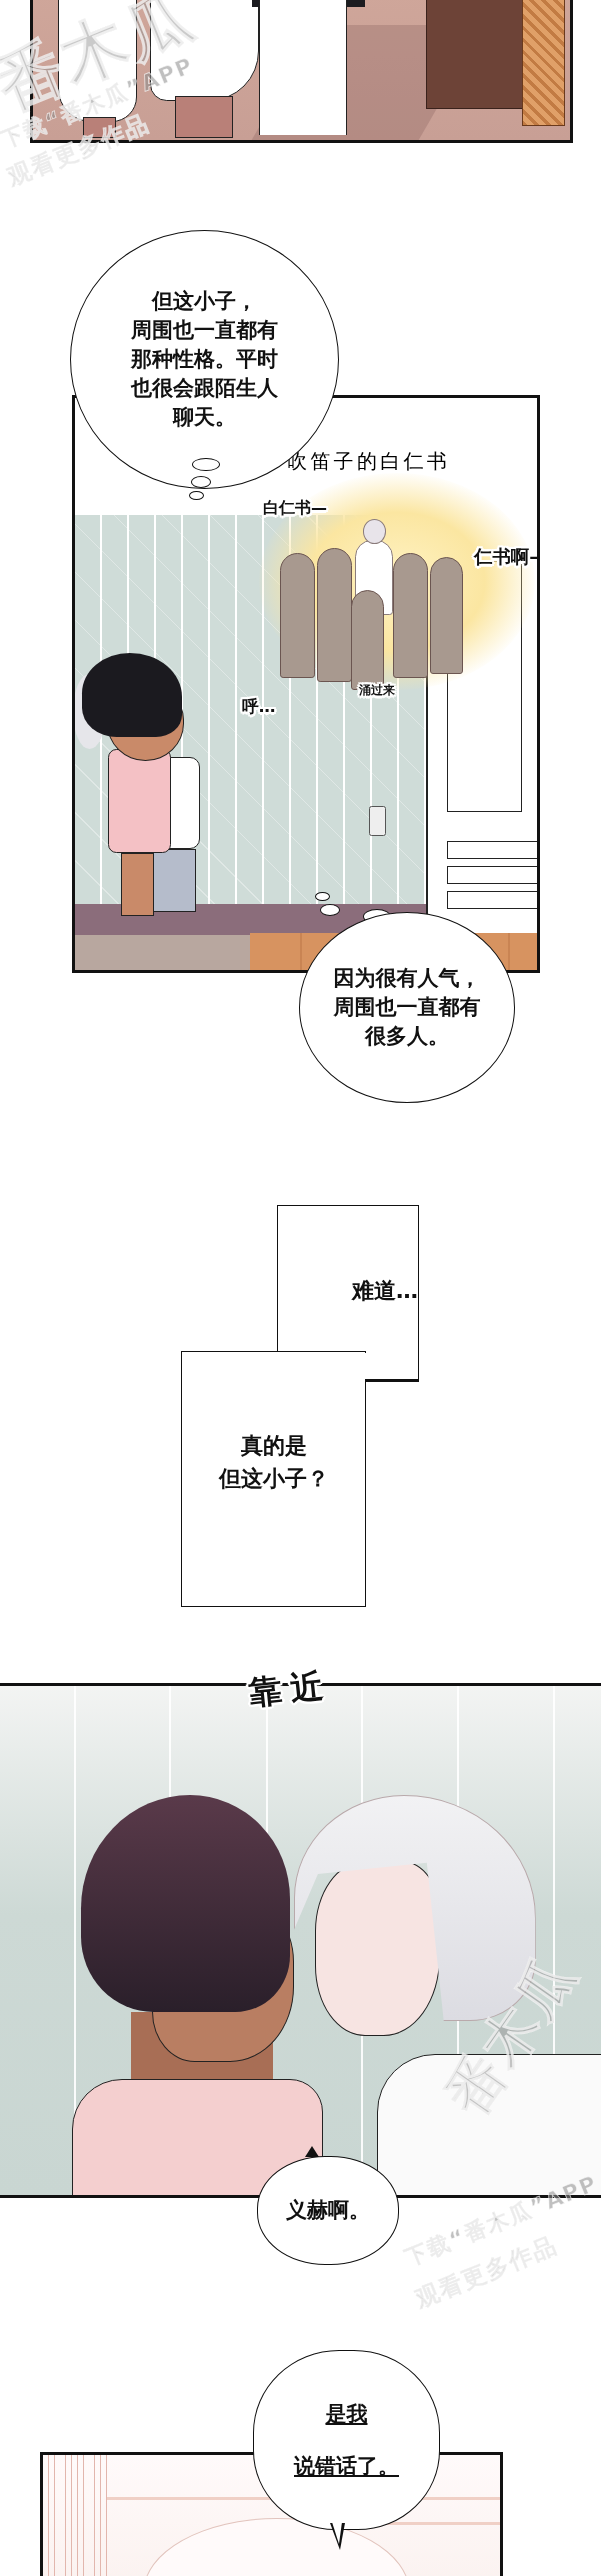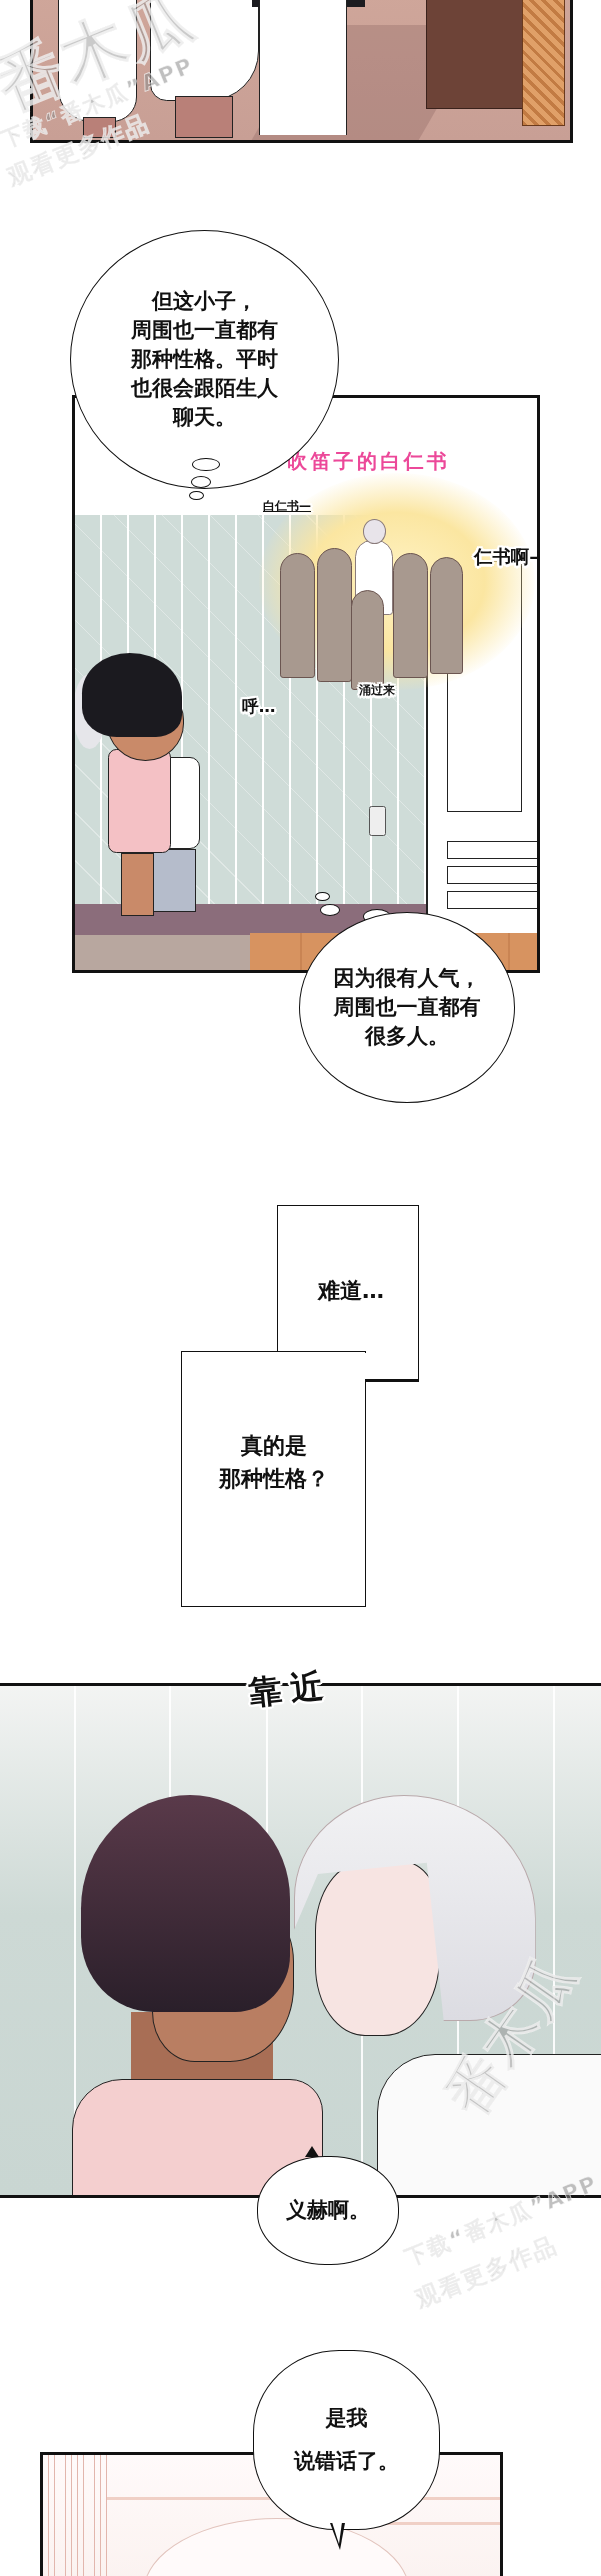--- a/index.html
+++ b/index.html
@@ -52,21 +52,21 @@
   #panel-2 .chibi-hair { left: 6.7px; top: 255px; width: 100px; height: 84px; background: #1b1a1f; border-radius: 55% 60% 30% 40%; }
   #panel-2 .chibi-silver { left: -1.7px; top: 276px; width: 33px; height: 75px; background: #e6e6ea; border-radius: 50%; }
   #panel-2 .chibi-face { left: 32px; top: 288px; width: 77px; height: 75px; background: #c98a69; border-radius: 40% 45% 50% 50%; border: 1.7px solid #222; }
   #panel-2 .chibi-shirt { left: 33px; top: 351px; width: 63px; height: 104px; background: #f4c1c5; border: 1.7px solid #222; border-radius: 8.4px; }
   #panel-2 .chibi-white { left: 75px; top: 359px; width: 50px; height: 92px; background: #fff; border: 1.7px solid #222; border-radius: 10px; }
   #panel-2 .chibi-pants { left: 75px; top: 451px; width: 46px; height: 63px; background: #b5bccb; border: 1.7px solid #222; }
   #panel-2 .chibi-leg { left: 46px; top: 455px; width: 33px; height: 63px; background: #c98a69; border: 1.7px solid #222; }
 
   .sfx { position: absolute; font-weight: 900; color: #111; z-index: 4; white-space: nowrap;
     text-shadow: -1.7px -1.7px 0 #fff, 1.7px -1.7px 0 #fff, -1.7px 1.7px 0 #fff, 1.7px 1.7px 0 #fff, 0 2.5px 0 #fff, 2.5px 0 0 #fff, 0 -2.5px 0 #fff, -2.5px 0 0 #fff; }
-  .title-green { position: absolute; color: #ec4899; font-weight: bold; font-size: 20px; letter-spacing: 3.3px; z-index: 4;
+  .title-green { position: absolute; color: #000000; font-weight: normal; font-size: 20px; letter-spacing: 3.3px; z-index: 4;
     text-shadow: -1.7px -1.7px 0 #fff, 1.7px -1.7px 0 #fff, -1.7px 1.7px 0 #fff, 1.7px 1.7px 0 #fff; }
 
   
   .narr { position: absolute; background: #fff; border: 1.7px solid #111; }
   .narr-txt { position: absolute; font-size: 22px; line-height: 33px; color: #111; text-align: center; white-space: pre-line; font-weight: bold; z-index: 3; }
 
   
   #panel-3 { left: -3.3px; top: 1683px; width: 608px; height: 515px; border-left: none; border-right: none;
     background: linear-gradient(180deg, #f3f4f3 0%, #cdd9d5 45%, #c9d6d2 100%); }
   #panel-3 .stripe { top: 0; width: 2.5px; height: 515px; background: #fff; opacity: .9; }
@@ -129,21 +129,21 @@
 
   <div class="abs chibi-silver"></div>
   <div class="abs chibi-white"></div>
   <div class="abs chibi-pants"></div>
   <div class="abs chibi-leg"></div>
   <div class="abs chibi-shirt"></div>
   <div class="abs chibi-face"></div>
   <div class="abs chibi-hair"></div>
 
   <div class="title-green" style="left:212px;top:50px;">吹笛子的白仁书</div>
-  <div class="sfx" style="left:188px;top:100px;font-size:12px;text-decoration:underline;">白仁书—</div>
+  <div class="sfx" style="left:188px;top:100px;font-size:16px;">白仁书—</div>
   <div class="sfx" style="left:399px;top:146px;font-size:18.4px;">仁书啊—</div>
   <div class="sfx" style="left:167px;top:297px;font-size:16.7px;">呼…</div>
   <div class="sfx" style="left:284px;top:284px;font-size:12px;">涌过来</div>
 </div>
 
 <div class="bubble" style="left:70px;top:230px;width:269px;height:259px;">
   <div class="txt">但这小子，
 周围也一直都有
 那种性格。平时
 也很会跟陌生人
@@ -161,23 +161,23 @@
 周围也一直都有
 很多人。</div>
 </div>
 
 <div class="narr" style="left:277px;top:1205px;width:142px;height:177px;"></div>
 <div class="narr" style="left:181px;top:1351px;width:185px;height:256px;"></div>
 
 <div class="abs" style="left:279px;top:1353px;width:86px;height:28px;background:#fff;z-index:2;"></div>
 <div class="abs" style="left:365px;top:1353px;width:1.7px;height:28px;background:#fff;z-index:2;"></div>
 <div class="abs" style="left:365px;top:1379px;width:54px;height:1.7px;background:#111;z-index:2;"></div>
-<div class="narr-txt" style="left:284px;top:1274px;width:134px;">难道…</div>
+<div class="narr-txt" style="left:284px;top:1274px;width:134px;text-align:right;">难道…</div>
 <div class="narr-txt" style="left:183px;top:1429px;width:182px;">真的是
-那种性格？</div>
+但这小子？</div>
 
 <div id="panel-3" class="panel">
   <div class="abs stripe" style="left:77px;"></div>
   <div class="abs stripe" style="left:172px;"></div>
   <div class="abs stripe" style="left:269px;"></div>
   <div class="abs stripe" style="left:364px;"></div>
   <div class="abs stripe" style="left:460px;"></div>
   <div class="abs stripe" style="left:556px;"></div>
   <div class="abs dark-neck"></div>
   <div class="abs pink-shirt"></div>
@@ -199,18 +199,18 @@
 <div class="abs" style="left:305px;top:2146px;width:0;height:0;border-left:7.5px solid transparent;border-right:7.5px solid transparent;border-bottom:11.7px solid #111;z-index:5;"></div>
 
 <div id="panel-4" class="panel">
   <div class="abs vlines"></div>
   <div class="abs frame"></div>
   <div class="abs frame2"></div>
   <div class="abs hair"></div>
 </div>
 
 <div class="bubble" style="left:253px;top:2350px;width:187px;height:180px;border-radius:46% 46% 44% 44%;">
-  <div class="txt" style="line-height:43px;">是我
+  <div class="txt" style="line-height:52px;text-decoration:underline;">是我
 说错话了。</div>
 </div>
 <div class="abs" style="left:330px;top:2523px;width:0;height:0;border-left:10px solid transparent;border-right:5px solid transparent;border-top:27px solid #111;z-index:5;"></div>
 <div class="abs" style="left:332px;top:2522px;width:0;height:0;border-left:7.5px solid transparent;border-right:3.3px solid transparent;border-top:22.6px solid #fff;z-index:6;"></div>
 
 
 </body></html>

